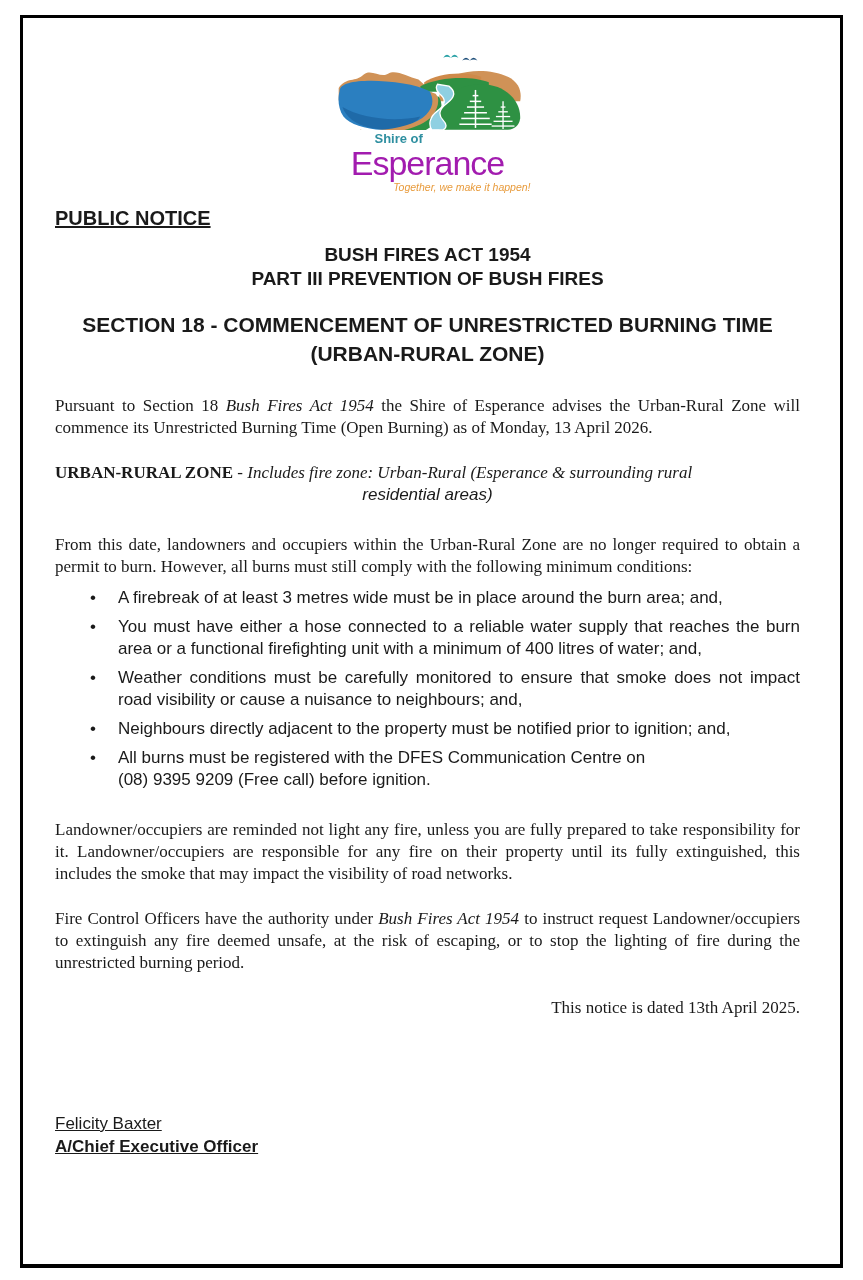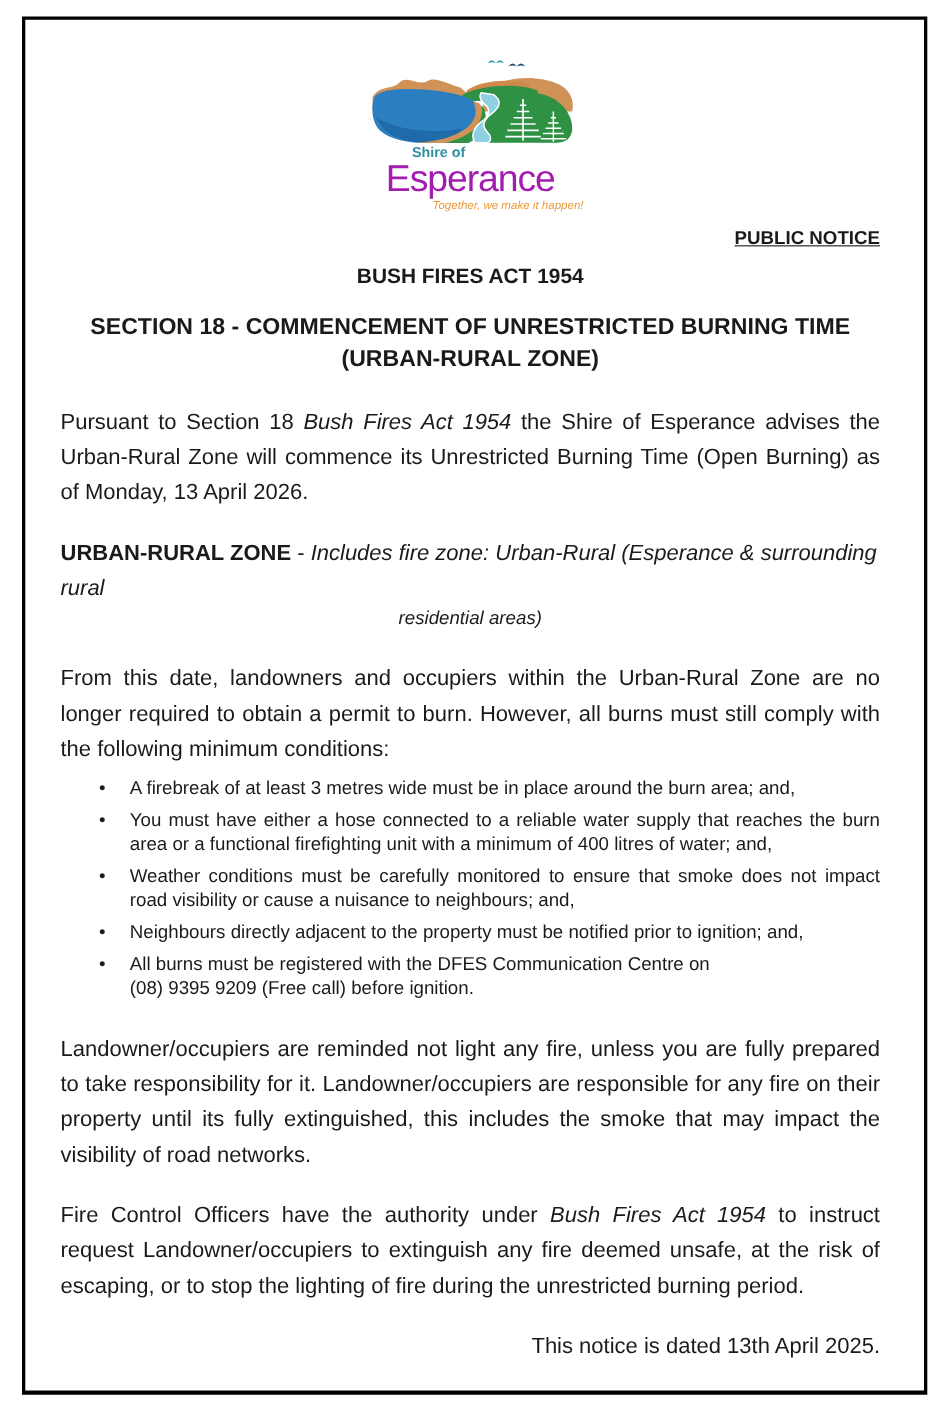--- a/index.html
+++ b/index.html
@@ -50,45 +50,46 @@
     text-align: right;
     padding-right: 2px;
     font-size: 10.5px;
     font-style: italic;
     font-weight: normal;
     color: #e89b3c;
     margin-top: 1px;
   }
   
   .h-public {
-    text-align: right;
-    font-size: 17px;
+    text-align: left;
+    font-size: 20px;
     font-weight: bold;
     text-decoration: underline;
     margin-top: 10px;
   }
   .h-act {
     text-align: center;
     font-size: 19px;
     font-weight: bold;
     line-height: 24px;
     margin-top: 13px;
   }
   .h-section {
     text-align: center;
     font-size: 21px;
     font-weight: bold;
     line-height: 29px;
     margin-top: 19px;
   }
   
   .body-text {
-    font-size: 20px;
-    line-height: 32px;
+    font-size: 17px;
+    line-height: 22px;
     text-align: justify;
+    font-family: Liberation Serif, serif;
   }
   .para1 { margin-top: 27px; }
   .zone-line { margin-top: 23px; text-align: left; }
   .zone-line .zl-label { font-weight: bold; }
   .zone-line .zl-italic { font-style: italic; }
   .zone-line2 {
     text-align: center;
     font-style: italic;
     font-size: 17px;
     line-height: 22px;
@@ -173,20 +174,21 @@
       </svg>
       <span class="logo-shire">Shire of</span>
       <span class="logo-name">Esperance</span>
       <span class="logo-tagline">Together, we make it happen!</span>
     </div>
 
     <div class="h-public">PUBLIC NOTICE</div>
 
     <div class="h-act">
       <div>BUSH FIRES ACT 1954</div>
+      <div>PART III PREVENTION OF BUSH FIRES</div>
     </div>
 
     <div class="h-section">
       <div>SECTION 18 - COMMENCEMENT OF UNRESTRICTED BURNING TIME</div>
       <div>(URBAN-RURAL ZONE)</div>
     </div>
 
     <p class="body-text para1"><span>Pursuant to Section 18 </span><span class="italic">Bush Fires Act 1954</span><span> the Shire of Esperance advises the Urban-Rural Zone will commence its Unrestricted Burning Time (Open Burning) as of Monday, 13 April 2026.</span></p>
 
     <div class="body-text zone-line"><span class="zl-label">URBAN-RURAL ZONE</span><span> - </span><span class="zl-italic">Includes fire zone: Urban-Rural (Esperance &amp; surrounding rural</span></div>

